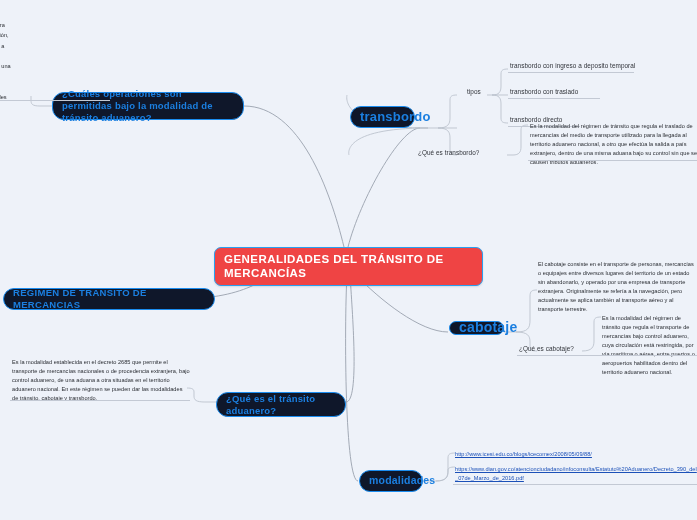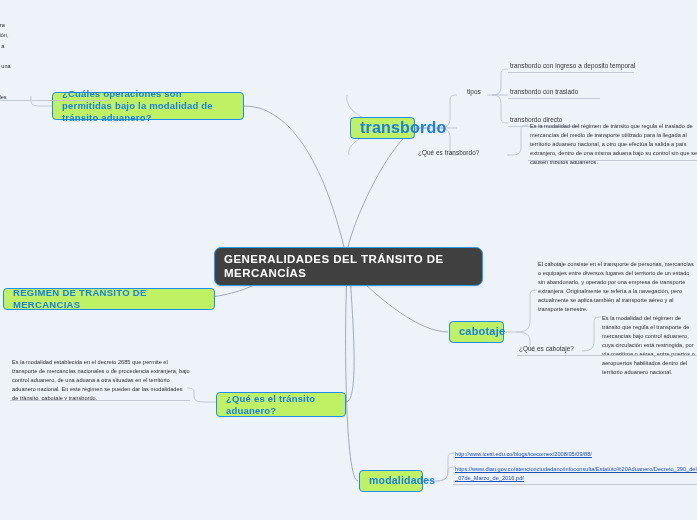--- a/index.html
+++ b/index.html
@@ -24,49 +24,49 @@
     position: absolute;
     left: 0; top: 0;
     width: 697px;
     height: 520px;
     pointer-events: none;
   }
   .node {
     position: absolute;
     box-sizing: border-box;
     border: 1.6px solid #1b8df0;
-    border-radius: 4px;
-    background: #bef264;
+    border-radius: 12px;
+    background: #0f172a;
     color: #1b7fe0;
     font-weight: bold;
     letter-spacing: 0.2px;
     display: flex;
     align-items: center;
     padding: 4px 9px;
     line-height: 1.25;
   }
   .node.central {
-    background: #404040;
+    background: #ef4444;
     border-color: #29a0f0;
     color: #ffffff;
     font-size: 11.5px;
     letter-spacing: 0.45px;
     border-radius: 7px;
     justify-content: center;
     box-shadow: 0 1px 2px rgba(0,0,0,0.10);
   }
   .node-central-wrap {
     position: absolute;
     left: 214px;
     top: 247px;
     width: 269px;
     height: 27px;
   }
-  #node-transbordo   { left: 350px; top: 117px; width: 65px;  height: 22px; font-size: 16px; align-items: center; }
-  #node-cabotaje     { left: 449px; top: 321px; width: 55px;  height: 22px; font-size: 11px; }
+  #node-transbordo   { left: 350px; top: 106px; width: 65px;  height: 22px; font-size: 13px; align-items: center; }
+  #node-cabotaje     { left: 449px; top: 321px; width: 55px;  height: 14px; font-size: 14px; }
   #node-bibliografia { left: 359px; top: 470px; width: 64px;  height: 22px; font-size: 10.5px; }
   #node-regimen      { left: 3px;   top: 288px; width: 212px; height: 22px; font-size: 9.5px; letter-spacing: 0.3px; }
   #node-operaciones  { left: 52px;  top: 92px;  width: 192px; height: 28px; font-size: 9.5px; }
   #node-queestransito{ left: 216px; top: 392px; width: 130px; height: 25px; font-size: 9.5px; }
 
   .leaf-label {
     position: absolute;
     font-size: 6.4px;
     color: #31343a;
     white-space: nowrap;

